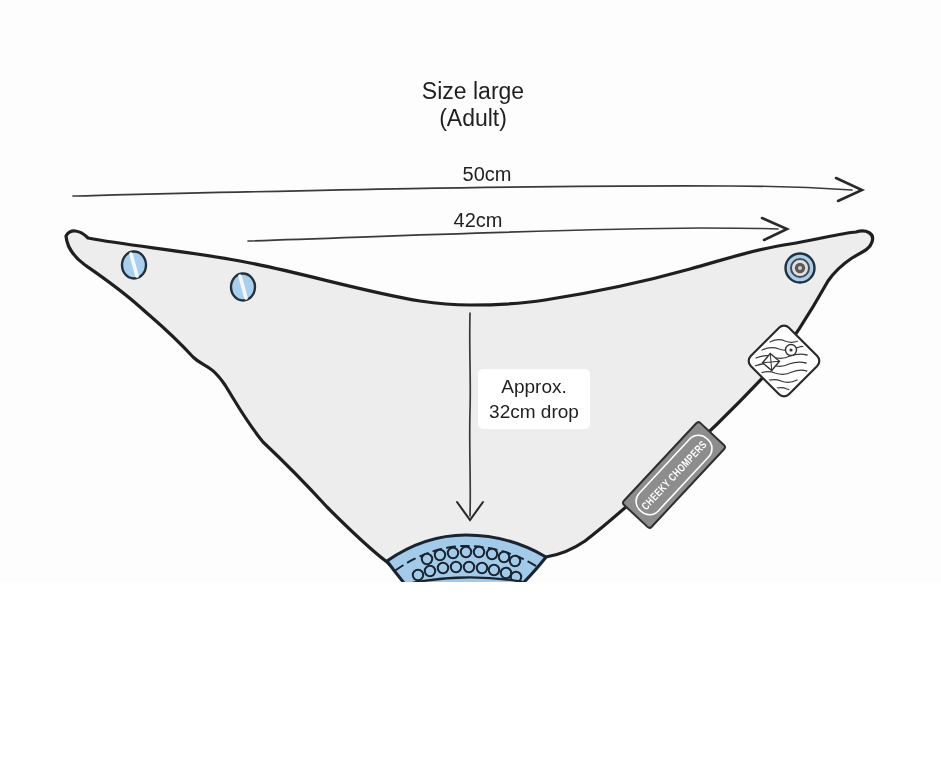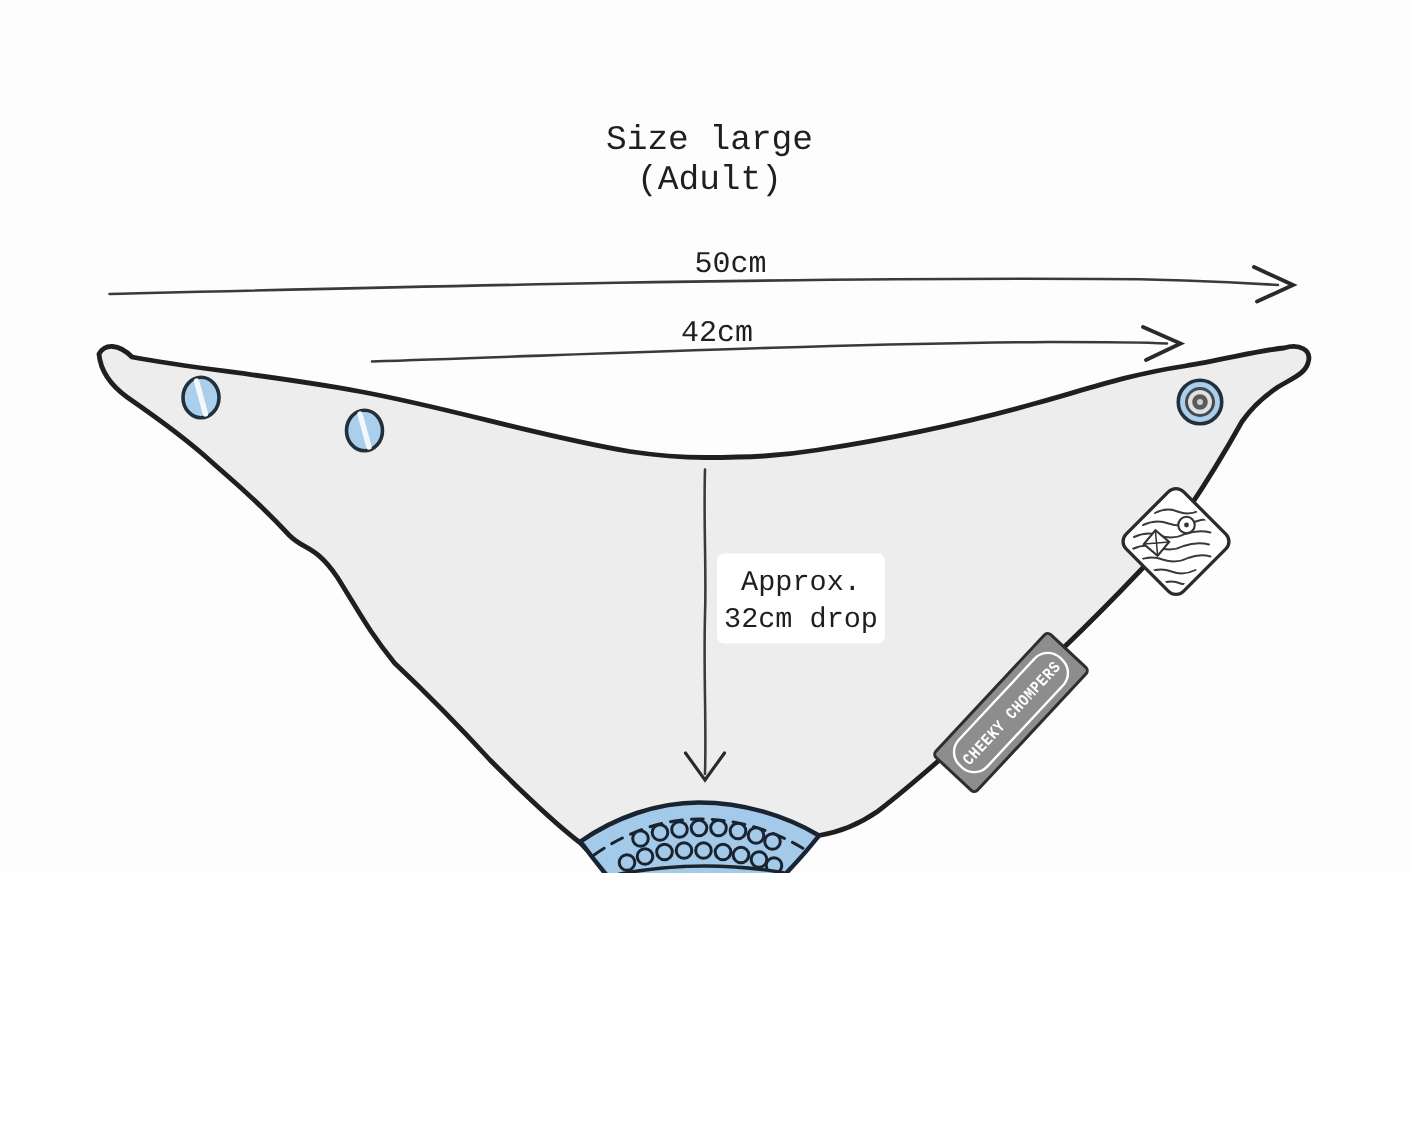--- a/index.html
+++ b/index.html
@@ -1,20 +1,20 @@
 <!DOCTYPE html>
 <html><head>
 <meta charset="utf-8">
 <style>
   html,body{margin:0;padding:0;background:#ffffff;}
   .canvas{
     position:relative;
     width:941px;height:582px;
     background:#fdfdfd;
-    font-family:Liberation Mono, monospace;
+    font-family:Liberation Sans, sans-serif;
     overflow:hidden;
   }
   svg{position:absolute;left:0;top:0;}
   text{fill:#1f1f1f;}
   .title-text{font-size:23px;}
   .measure-text{font-size:20px;}
   .drop-text{font-size:19px;}
   .tag-text{font-size:11px;font-weight:bold;fill:#ffffff;letter-spacing:0.5px;}
   .hand-line{stroke:#3a3a3a;stroke-width:1.7;fill:none;stroke-linecap:round;}
   .arrow-head{stroke:#2a2a2a;stroke-width:2.6;fill:none;stroke-linecap:round;stroke-linejoin:miter;}

